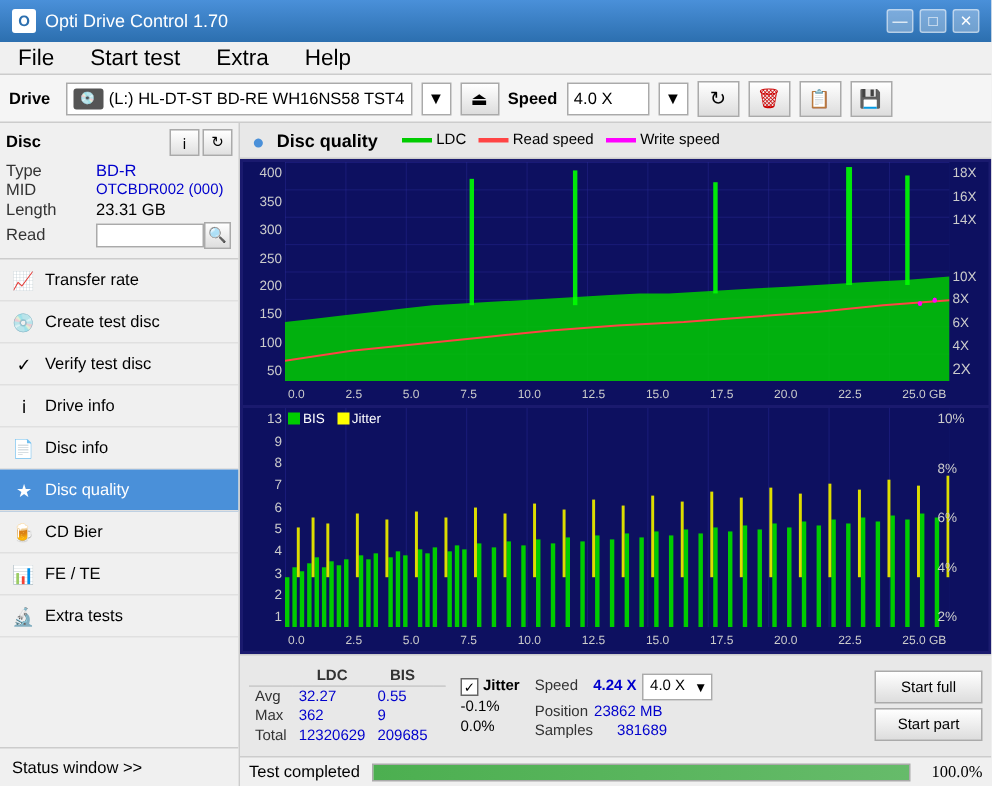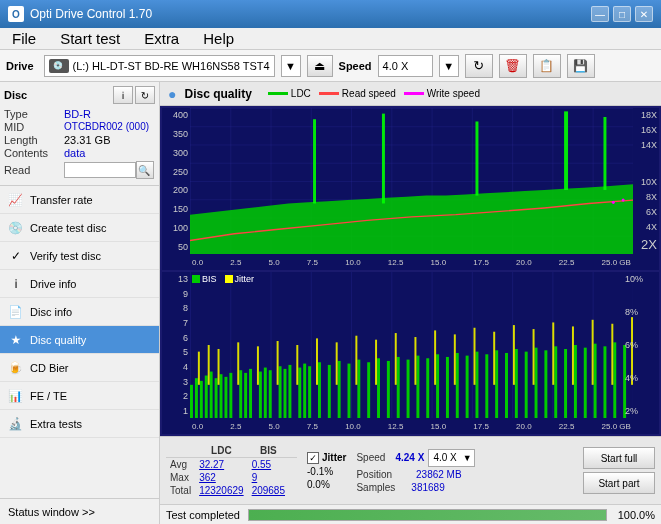--- a/index.html
+++ b/index.html
@@ -124,38 +124,38 @@
       gap: 8px;
     }
     .chart-header-icon { color: #4a90d9; font-size: 14px; font-weight: bold; }
     .chart-title { font-size: 12px; font-weight: bold; color: #000; }
     .legend { display: flex; align-items: center; gap: 8px; margin-left: 8px; }
     .legend-item { display: flex; align-items: center; gap: 3px; font-size: 10px; }
     .legend-color { width: 20px; height: 3px; }
     .stats-table { font-size: 10px; border-collapse: collapse; }
     .stats-table td { padding: 1px 4px; }
     .stats-table th { padding: 1px 4px; font-size: 10px; color: #333; text-align: center; }
-    .stats-table .blue { color: #0000cc; text-decoration: underline; }
+    .stats-table .blue { color: #0000cc; }
     .stats-table .header-row th { border-bottom: 1px solid #ccc; }
 
     
     .app-status-bar {
       background: #f0f0f0;
       border-top: 1px solid #ccc;
       height: 20px;
       display: flex;
       align-items: center;
       padding: 0 6px;
       gap: 8px;
       font-size: 11px;
     }
     .status-text { color: #000; }
     .progress-bar-wrap { flex: 1; height: 12px; border: 1px solid #aaa; background: #fff; }
     .progress-bar-fill { height: 100%; background: linear-gradient(to right, #4caf50, #66bb6a); }
-    .progress-percent { font-size: 11px; color: #000; min-width: 40px; text-align: right; }
+    .progress-percent { font-size: 11px; color: #000; min-width: 40px; text-align: right; font-family: Liberation Serif, serif; }
   </style>
 </head>
 <body>
 
 <div class="title-bar">
   <div class="title-bar-left">
     <div class="title-bar-icon">O</div>
     <span>Opti Drive Control 1.70</span>
   </div>
   <div class="title-bar-controls">
@@ -210,24 +210,20 @@
         <span class="disc-info-value">BD-R</span>
       </div>
       <div class="disc-info-row">
         <span class="disc-info-label">MID</span>
         <span class="disc-info-value" style="font-size:10px;">OTCBDR002 (000)</span>
       </div>
       <div class="disc-info-row">
         <span class="disc-info-label">Length</span>
         <span class="disc-info-value black">23.31 GB</span>
       </div>
-      <div class="disc-info-row">
-        <span class="disc-info-label">Contents</span>
-        <span class="disc-info-value">data</span>
-      </div>
       <div class="label-row">
         <span class="label-text">Read</span>
         <input class="label-input" type="text" value="" style="">
         <div class="label-search-btn">🔍</div>
       </div>
     </div>
 
     <div class="nav-items">
       <div class="nav-item">
         <div class="nav-item-icon">📈</div>
@@ -304,30 +300,30 @@
           <span style="font-size:9px;color:#ccc;text-align:right;display:block;">400</span>
           <span style="font-size:9px;color:#ccc;text-align:right;display:block;">350</span>
           <span style="font-size:9px;color:#ccc;text-align:right;display:block;">300</span>
           <span style="font-size:9px;color:#ccc;text-align:right;display:block;">250</span>
           <span style="font-size:9px;color:#ccc;text-align:right;display:block;">200</span>
           <span style="font-size:9px;color:#ccc;text-align:right;display:block;">150</span>
           <span style="font-size:9px;color:#ccc;text-align:right;display:block;">100</span>
           <span style="font-size:9px;color:#ccc;text-align:right;display:block;">50</span>
         </div>
 
-        <div style="position:absolute;right:0;top:0;bottom:16px;width:26px;display:flex;flex-direction:column;justify-content:space-between;padding:2px 2px;z-index:5;text-align:right;">
+        <div style="position:absolute;right:0;top:0;bottom:16px;width:26px;display:flex;flex-direction:column;justify-content:space-between;padding:2px 2px;z-index:5;text-align:left;">
           <span style="font-size:9px;color:#ccc;display:block;">18X</span>
           <span style="font-size:9px;color:#ccc;display:block;">16X</span>
           <span style="font-size:9px;color:#ccc;display:block;">14X</span>
           <span style="font-size:14px;color:#ccc;display:block;margin-left:40px;">12X</span>
           <span style="font-size:9px;color:#ccc;display:block;">10X</span>
           <span style="font-size:9px;color:#ccc;display:block;">8X</span>
           <span style="font-size:9px;color:#ccc;display:block;">6X</span>
           <span style="font-size:9px;color:#ccc;display:block;">4X</span>
-          <span style="font-size:13px;color:#ccc;display:block;">2X</span>
+          <span style="font-size:10px;color:#ccc;display:block;">2X</span>
         </div>
 
         <div style="position:absolute;left:28px;right:26px;top:0;bottom:16px;">
           <svg viewBox="0 0 450 130" preserveAspectRatio="none" style="width:100%;height:100%;" xmlns="http://www.w3.org/2000/svg">
 
             <defs>
               <pattern id="vgrid" width="40.9" height="130" patternUnits="userSpaceOnUse">
                 <line x1="0" y1="0" x2="0" y2="130" stroke="#2a2a9a" stroke-width="0.5"></line>
               </pattern>
               <pattern id="hgrid" width="450" height="16.25" patternUnits="userSpaceOnUse">
@@ -557,21 +553,21 @@
         <div style="display:flex;align-items:center;gap:4px;font-size:10px;">
           <span style="color:#333;min-width:35px;">Speed</span>
           <span style="color:#0000cc;font-weight:bold;">4.24 X</span>
           <div style="display:flex;align-items:center;border:1px solid #aaa;background:white;height:18px;">
             <span style="font-size:10px;padding:0 4px;">4.0 X</span>
             <span style="font-size:9px;padding:0 2px;">▼</span>
           </div>
         </div>
         <div style="display:flex;align-items:center;gap:4px;font-size:10px;">
           <span style="color:#333;min-width:35px;">Position</span>
-          <span style="color:#0000cc;margin-left:20px;">23862 MB</span>
+          <span style="color:#0000cc;">23862 MB</span>
         </div>
         <div style="display:flex;align-items:center;gap:16px;font-size:10px;">
           <span style="color:#333;min-width:35px;">Samples</span>
           <span style="color:#0000cc;">381689</span>
         </div>
       </div>
 
       <div style="display:flex;flex-direction:column;gap:3px;margin-left:auto;">
         <button style="width:72px;height:22px;background:linear-gradient(to bottom,#fff,#ddd);border:1px solid #aaa;font-size:10px;cursor:pointer;">Start full</button>
         <button style="width:72px;height:22px;background:linear-gradient(to bottom,#fff,#ddd);border:1px solid #aaa;font-size:10px;cursor:pointer;">Start part</button>

